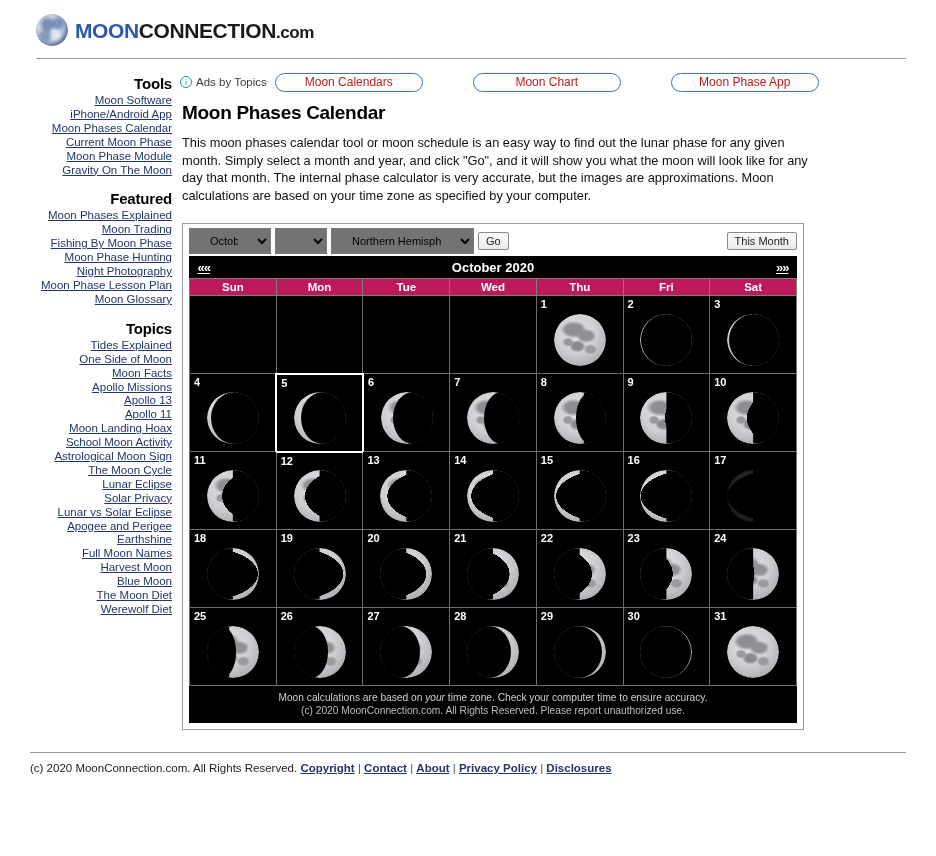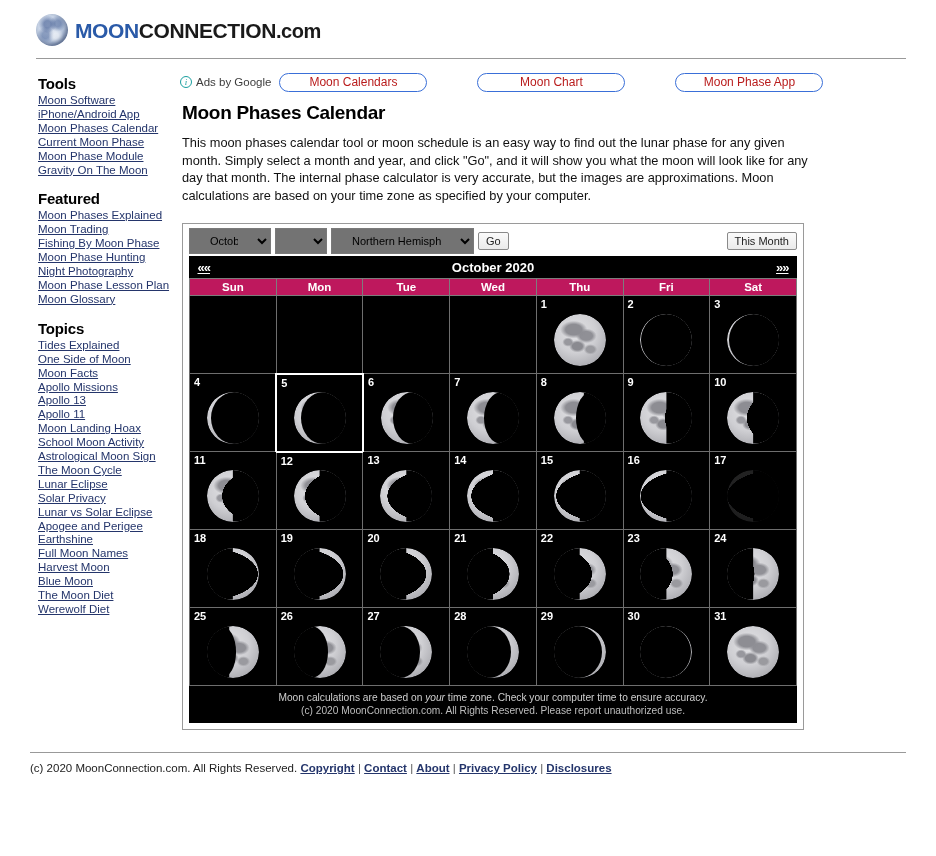--- a/index.html
+++ b/index.html
@@ -22,26 +22,26 @@
       radial-gradient(circle at 36% 32%, rgba(40,70,130,0.55) 0 12%, rgba(40,70,130,0) 30%),
       radial-gradient(circle at 68% 30%, rgba(40,70,130,0.45) 0 10%, rgba(40,70,130,0) 26%),
       radial-gradient(circle at 30% 66%, rgba(40,70,130,0.4) 0 11%, rgba(40,70,130,0) 28%),
       radial-gradient(circle at 38% 34%, #e8eef8 0%, #b7c6dd 55%, #8497b7 82%, #5d7093 100%);
     box-shadow: inset -2px -2px 4px rgba(30,45,80,0.45);
     flex: 0 0 auto;
   }
   .logo-text { font-size: 21px; font-weight: bold; letter-spacing: -0.4px; line-height: 1; }
   .logo-moon-word { color: #2a5aa8; }
   .logo-conn-word { color: #1a1a1a; }
-  .logo-dotcom { color: #1a1a1a; font-size: 20px; }
+  .logo-dotcom { color: #1a1a1a; font-size: 17px; }
   .header-rule { margin: 12px 30px 0 36px; border-top: 1px solid #999; }
 
   
   .columns { display: flex; align-items: flex-start; }
-  .sidebar { width: 172px; padding: 16px 0 0 38px; flex: 0 0 auto; }
+  .sidebar { width: 172px; padding: 16px 0 0 38px; flex: 0 0 auto; text-align: right; }
   .content { flex: 1 1 auto; padding: 14px 30px 0 8px; }
 
   
   .side-h {
     font-size: 15px; font-weight: bold; color: #000;
     margin: 0 0 2px 0; letter-spacing: -0.2px;
   }
   .side-h.spaced { margin-top: 13px; }
   .side-link {
     display: block; font-size: 11.5px; color: #24356b;
@@ -218,21 +218,21 @@
       <a class="side-link" href="#">Harvest Moon</a>
       <a class="side-link" href="#">Blue Moon</a>
       <a class="side-link" href="#">The Moon Diet</a>
       <a class="side-link" href="#">Werewolf Diet</a>
     </div>
 
     <div class="content">
 
       <div class="ads-row">
         <div class="ads-info">i</div>
-        <div class="ads-label">Ads by Google</div>
+        <div class="ads-label">Ads by Topics</div>
         <div class="ad-pill wide">Moon Calendars</div>
         <div class="ad-gap1"></div>
         <div class="ad-pill wide">Moon Chart</div>
         <div class="ad-gap2"></div>
         <div class="ad-pill wide">Moon Phase App</div>
       </div>
 
       <h1 class="page-title">Moon Phases Calendar</h1>
       <p class="intro">This moon phases calendar tool or moon schedule is an easy way to find out the lunar phase for any given month. Simply select a month and year, and click "Go", and it will show you what the moon will look like for any day that month. The internal phase calculator is very accurate, but the images are approximations. Moon calculations are based on your time zone as specified by your computer.</p>
 

